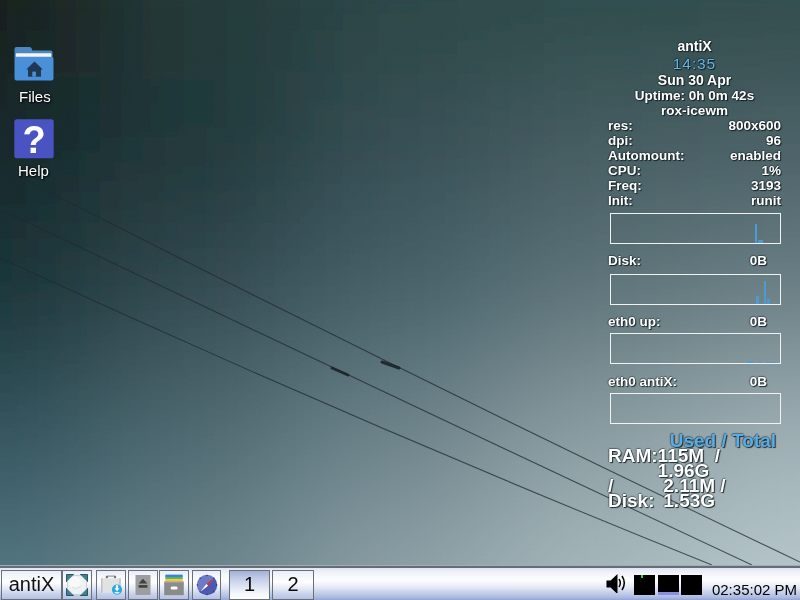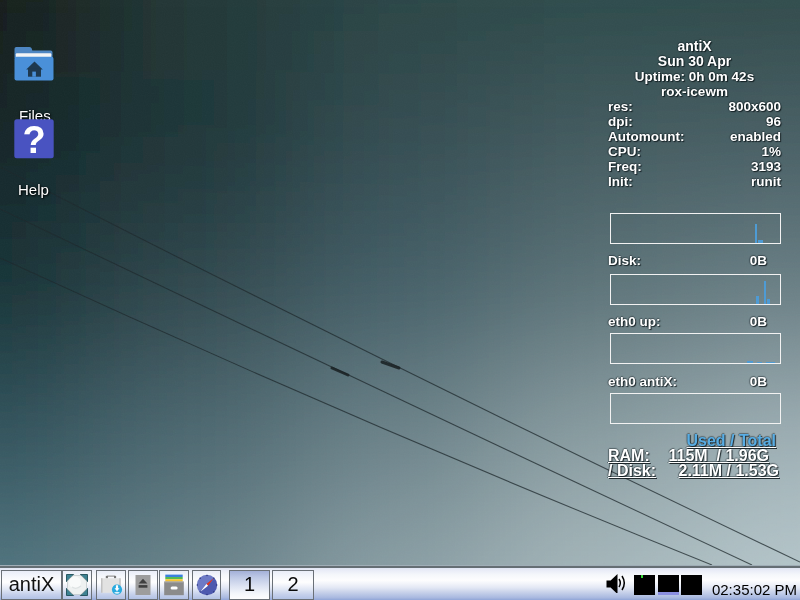--- a/index.html
+++ b/index.html
@@ -1,21 +1,21 @@
 <!DOCTYPE html>
 <html><head>
 <meta charset="utf-8">
 <style>
   html,body{margin:0;padding:0;width:800px;height:600px;overflow:hidden;
     font-family:"Liberation Sans", sans-serif;}
   #scene{position:relative;width:800px;height:600px;overflow:hidden;}
   #bg{position:absolute;left:0;top:0;}
   
   .dlabel{position:absolute;color:#fff;font-size:15px;
-    text-shadow:1px 1px 2px #000,0 0 2px rgba(0,0,0,.8);margin-top:19px;}
+    text-shadow:1px 1px 2px #000,0 0 2px rgba(0,0,0,.8);}
   
   #conky{position:absolute;left:608px;top:39px;width:173px;
     font-size:13.5px;font-weight:bold;color:#fff;line-height:15px;
     text-shadow:1px 1px 1px rgba(10,20,24,.85),-1px 0 1px rgba(10,20,24,.4),0 -1px 1px rgba(10,20,24,.4);}
   #conky .c{text-align:center;}
   #conky .r{display:flex;justify-content:space-between;}
   #conky .time{font-size:15.5px;line-height:19px;color:#65b4e6;letter-spacing:0.9px;font-weight:normal;}
   .gbox{position:absolute;left:610px;width:169px;height:29px;border:1px solid #f2f2f2;}
   .gbox .bar{position:absolute;background:#4e9bd4;}
   
@@ -105,20 +105,21 @@
 <div class="dlabel" style="left:19px;top:88px;">Files</div>
 
 <svg style="position:absolute;left:14px;top:118px;" width="40" height="41" viewBox="0 0 40 41">
   <rect x="0.3" y="1.2" width="39.4" height="39" rx="2.5" fill="#4953c1"></rect>
   <text x="20" y="35.4" text-anchor="middle" font-family="Liberation Sans" font-size="38" font-weight="bold" fill="#ffffff">?</text>
 </svg>
 <div class="dlabel" style="left:18px;top:162px;">Help</div>
 
 <div id="conky">
   <div class="c" style="font-size:14px;">antiX</div>
+  <div class="c time">14:35</div>
   <div class="c" style="font-size:14px;">Sun 30 Apr</div>
   <div class="c">Uptime: 0h 0m 42s</div>
   <div class="c">rox-icewm</div>
   <div class="r">
         <span>res:</span>
         <span>800x600</span>
       </div>
   <div class="r">
         <span>dpi:</span>
         <span>96</span>
@@ -166,21 +167,21 @@
   <div class="bar" style="left:146px;bottom:0;width:5px;height:1.5px;"></div>
   <div class="bar" style="left:155px;bottom:0;width:9px;height:1.5px;"></div>
 </div>
 <div style="position:absolute;left:608px;top:374px;width:173px;font-size:13.5px;font-weight:bold;color:#fff;line-height:15px;text-shadow:1px 1px 1px rgba(10,20,24,.85),-1px 0 1px rgba(10,20,24,.4),0 -1px 1px rgba(10,20,24,.4);">
   <div style="display:flex;justify-content:space-between;">
         <span>eth0 antiX:</span>
         <span style="margin-right:14px;">0B</span>
       </div>
 </div>
 <div class="gbox" style="top:393px;"></div>
-<div style="position:absolute;left:608px;top:433px;width:173px;font-size:16px;font-weight:bold;color:#fff;line-height:15px;text-shadow:1px 1px 1px rgba(10,20,24,.85),-1px 0 1px rgba(10,20,24,.4),0 -1px 1px rgba(10,20,24,.4);text-decoration:underline;">
+<div style="position:absolute;left:608px;top:433px;width:173px;font-size:19px;font-weight:bold;color:#fff;line-height:15px;text-shadow:1px 1px 1px rgba(10,20,24,.85),-1px 0 1px rgba(10,20,24,.4),0 -1px 1px rgba(10,20,24,.4);">
   <div style="text-align:right;color:#58ade4;margin-right:5px;">Used / Total</div>
   <div style="display:flex;justify-content:space-between;">
         <span>RAM:</span>
         <span style="margin-right:12px;">115M&nbsp; / 1.96G</span>
       </div>
   <div style="display:flex;justify-content:space-between;">
         <span>/ Disk:</span>
         <span style="margin-right:2px;">2.11M / 1.53G</span>
       </div>
 </div>

